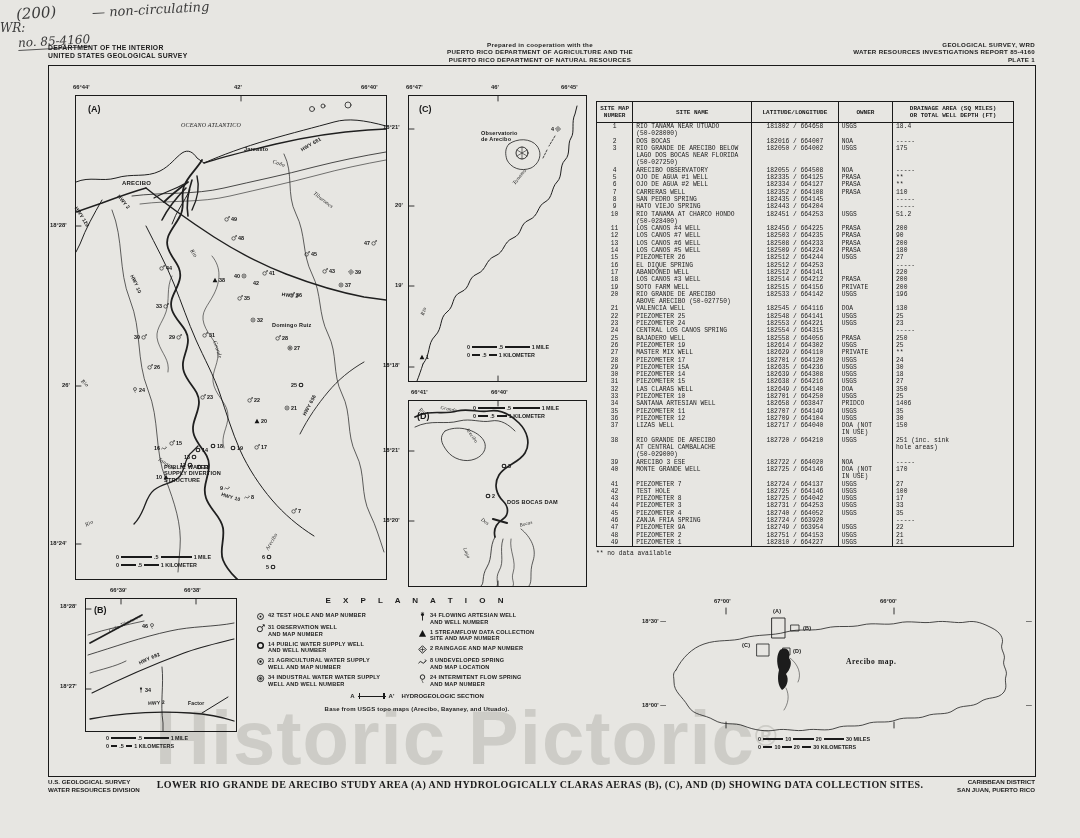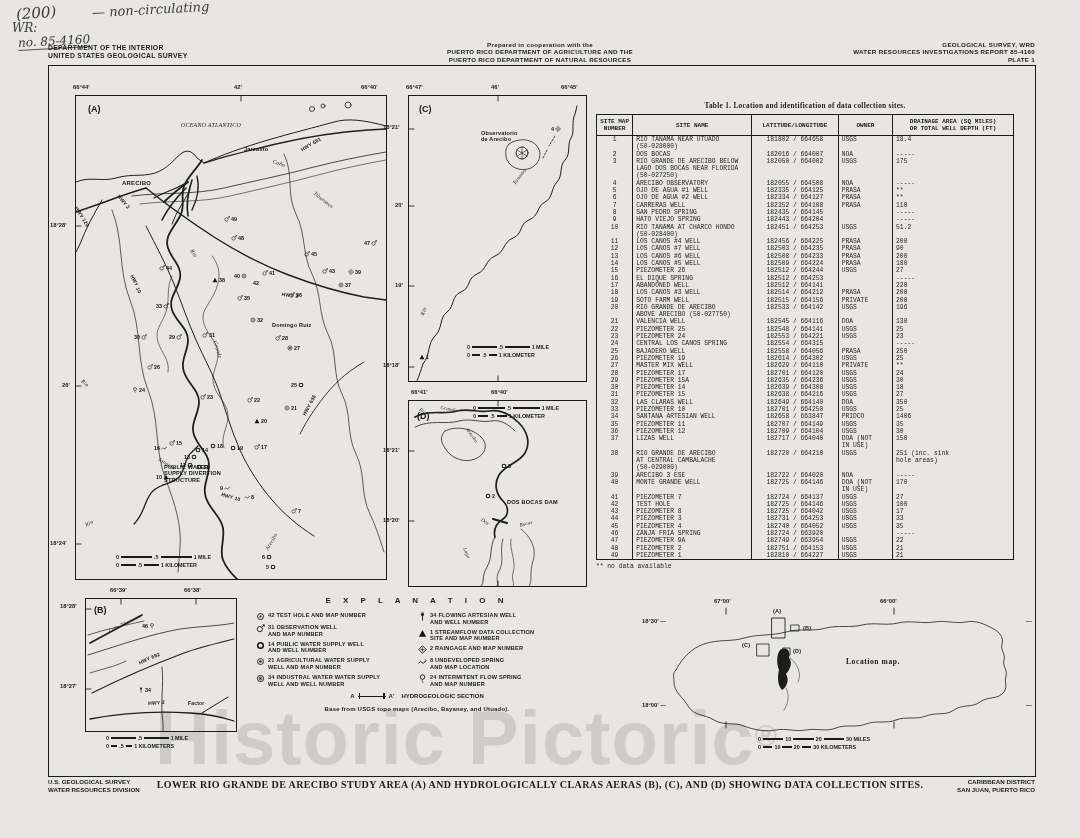--- a/index.html
+++ b/index.html
@@ -63,21 +63,21 @@
   .content{position:relative;z-index:1}
 </style>
 </head>
 <body>
 
 <div class="wmark"><span>Historic Pictoric</span><sup>®</sup></div>
 
 <div class="content">
 
   <div class="hand" style="left:16px;top:4px;font-size:15px;transform:rotate(-4deg)">(200)</div>
-  <div class="hand" style="left:12px;top:21px;font-size:12px">WR:</div>
+  <div class="hand" style="left:0;top:21px;font-size:12px">WR:</div>
   <div class="hand" style="left:18px;top:34px;font-size:12px;border-bottom:1px solid #555;transform:rotate(-3deg)">no. 85-4160</div>
   <div class="hand" style="left:92px;top:2px;font-size:13px;transform:rotate(-3deg)">— non-circulating</div>
 
   <div class="abs hdr" style="left:48px;top:44px">DEPARTMENT OF THE INTERIOR
 UNITED STATES GEOLOGICAL SURVEY</div>
   <div class="abs hdr" style="left:340px;top:41px;width:400px;text-align:center;font-size:6.2px;line-height:7.4px">Prepared in cooperation with the
 PUERTO RICO DEPARTMENT OF AGRICULTURE AND THE
 PUERTO RICO DEPARTMENT OF NATURAL RESOURCES</div>
   <div class="abs hdr" style="right:45px;top:41px;text-align:right;font-size:6.2px;line-height:7.4px">GEOLOGICAL SURVEY, WRD
 WATER RESOURCES INVESTIGATIONS REPORT 85-4160
@@ -821,21 +821,20 @@
     <div class="esec">
       <span>A</span>
       <span class="sline"></span>
       <span>A'</span>
       <span style="margin-left:4px">HYDROGEOLOGIC SECTION</span>
     </div>
     <div class="ebase">Base from USGS topo maps (Arecibo, Bayaney, and Utuado).</div>
   </div>
 
   <div class="tablewrap">
-    <div class="ttitle">Table 1. Location and identification of data collection sites.</div>
     <table class="sites">
       <colgroup>
           <col style="width:36px">
           <col style="width:118px">
           <col style="width:86px">
           <col style="width:54px">
           <col style="width:120px">
         </colgroup>
       <thead>
           <tr id="thead-row">
@@ -1223,21 +1222,21 @@
   <span class="mlabel coord" style="left: 74px; top: 0px;">67°00'</span>
       <span class="mlabel coord" style="left: 240px; top: 0px;">66°00'</span>
       <span class="mlabel coord" style="left: 2px; top: 20px;">18°30' —</span>
       <span class="mlabel coord" style="left: 2px; top: 104px;">18°00' —</span>
       <span class="mlabel coord" style="left: 386px; top: 20px;">—</span>
       <span class="mlabel coord" style="left: 386px; top: 104px;">—</span>
       <span class="mlabel" style="left: 133px; top: 10px; font-size: 5.5px;">(A)</span>
       <span class="mlabel" style="left: 163px; top: 27px; font-size: 5.5px;">(B)</span>
       <span class="mlabel" style="left: 102px; top: 44px; font-size: 5.5px;">(C)</span>
       <span class="mlabel" style="left: 153px; top: 50px; font-size: 5.5px;">(D)</span>
-      <span class="mlabel locname" style="left: 206px; top: 60px; font-family: &quot;Liberation Serif&quot;, serif; font-size: 7.5px; letter-spacing: 0.6px;">Location map.</span>
+      <span class="mlabel locname" style="left: 206px; top: 60px; font-family: &quot;Liberation Serif&quot;, serif; font-size: 7.5px; letter-spacing: 0.6px;">Arecibo map.</span>
       <div class="scale" style="left: 118px; top: 138px;">
         <div class="srow" style="width: 112px;">
           <span>0</span>
           <i></i>
           <span>10</span>
           <i></i>
           <span>20</span>
           <i></i>
           <span>30 MILES</span>
         </div>

